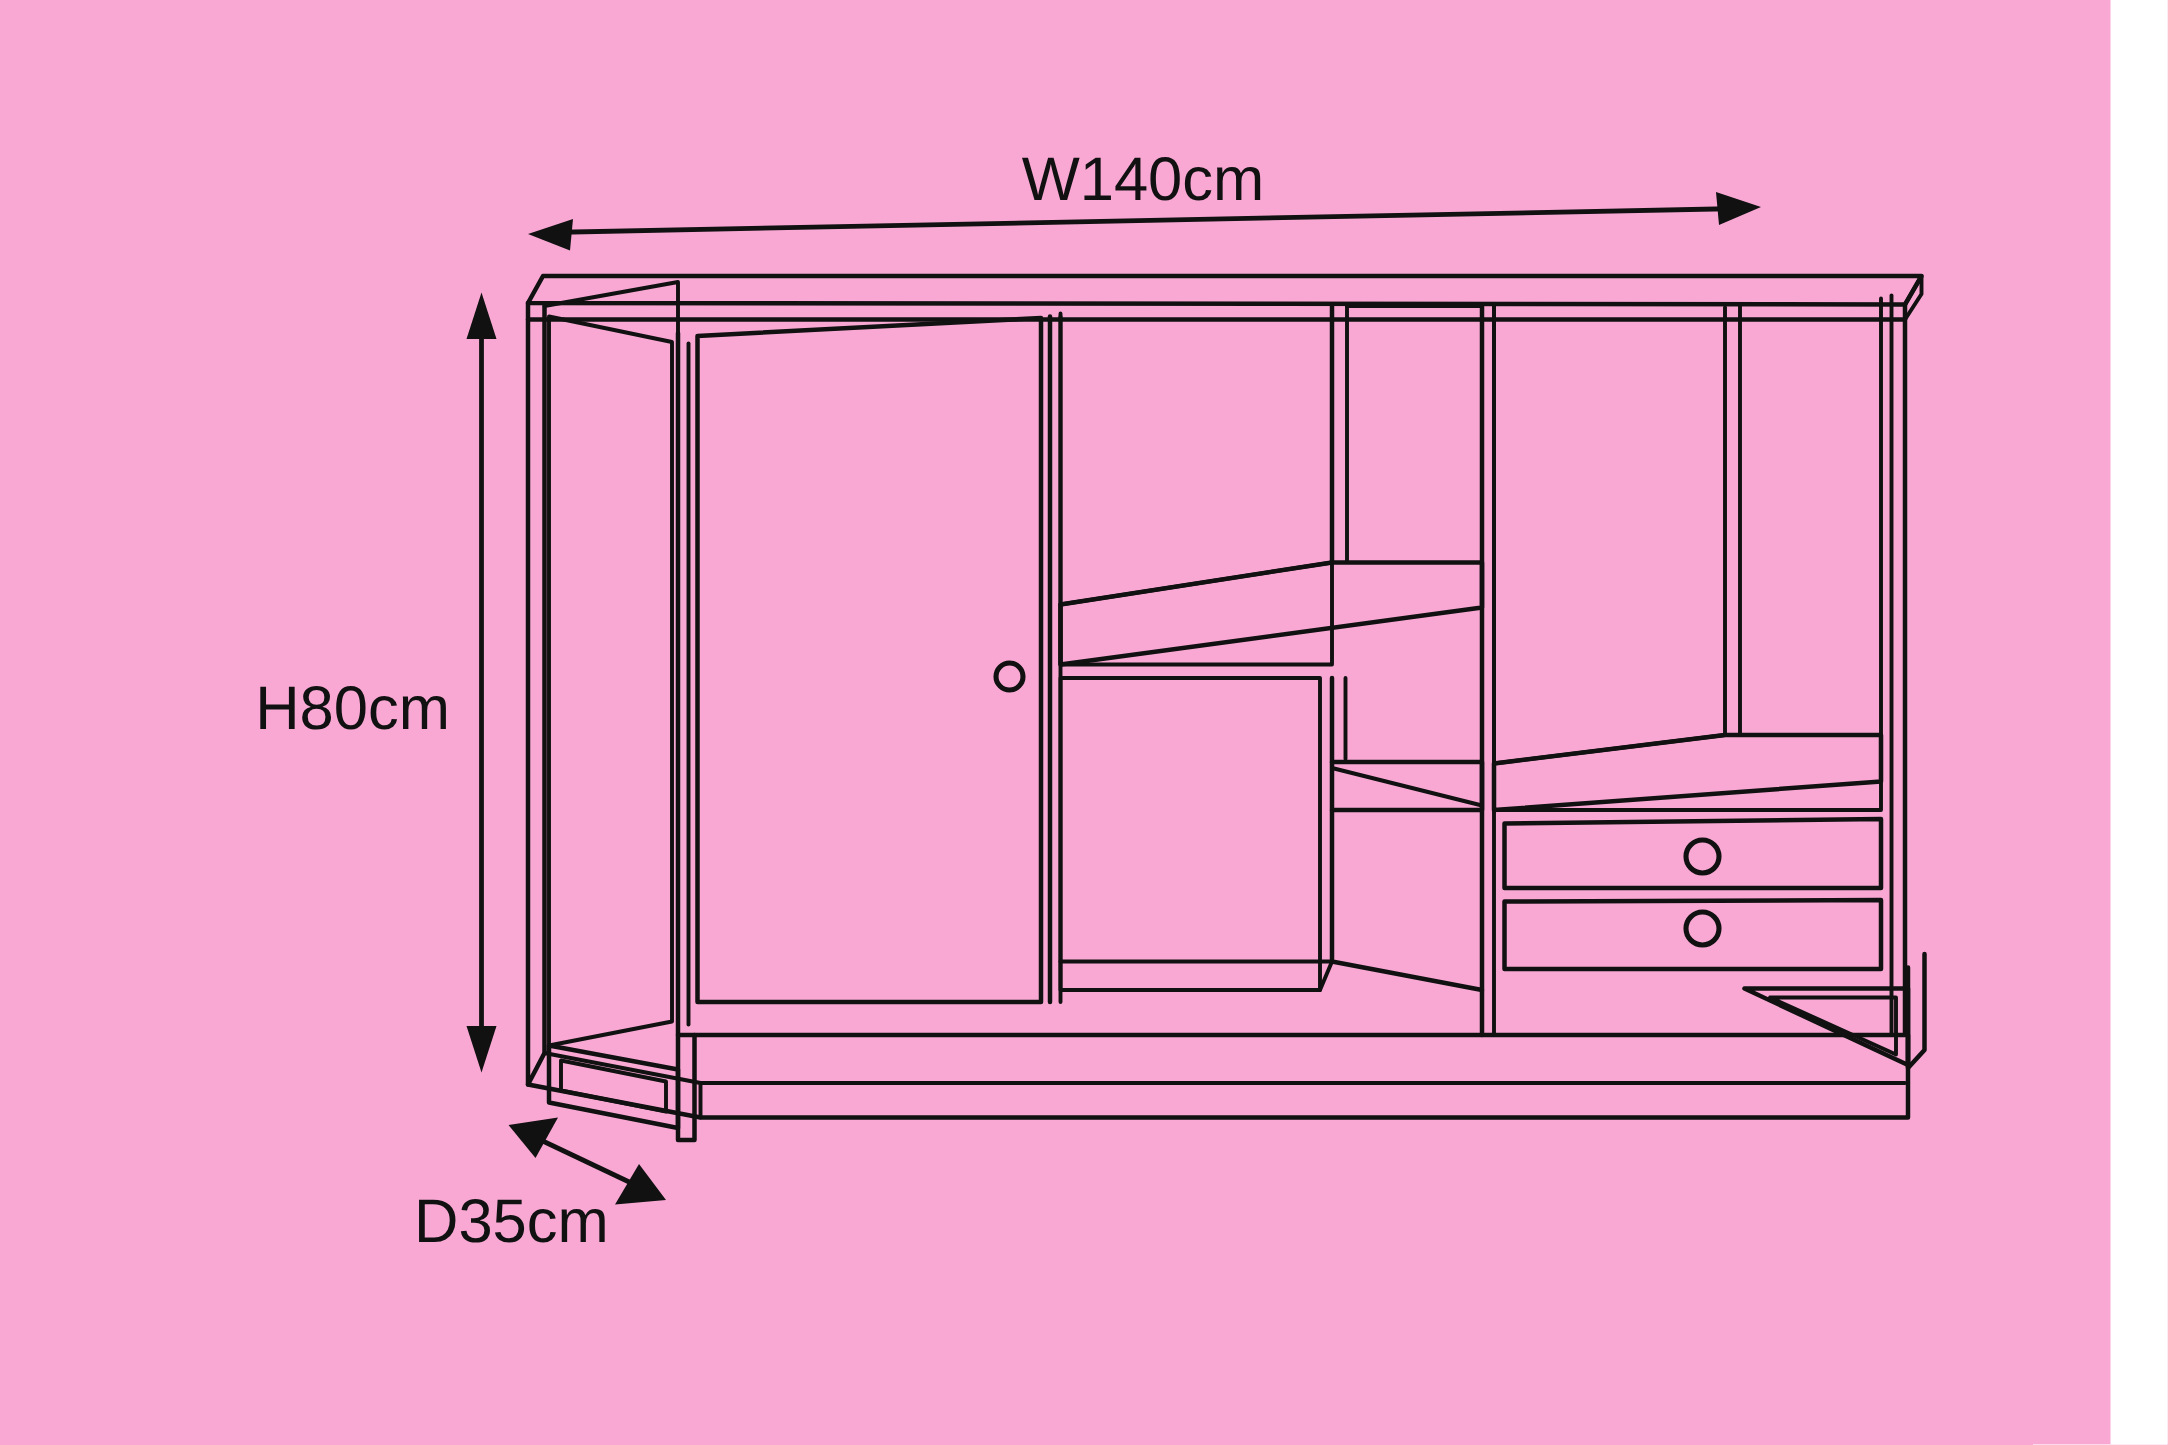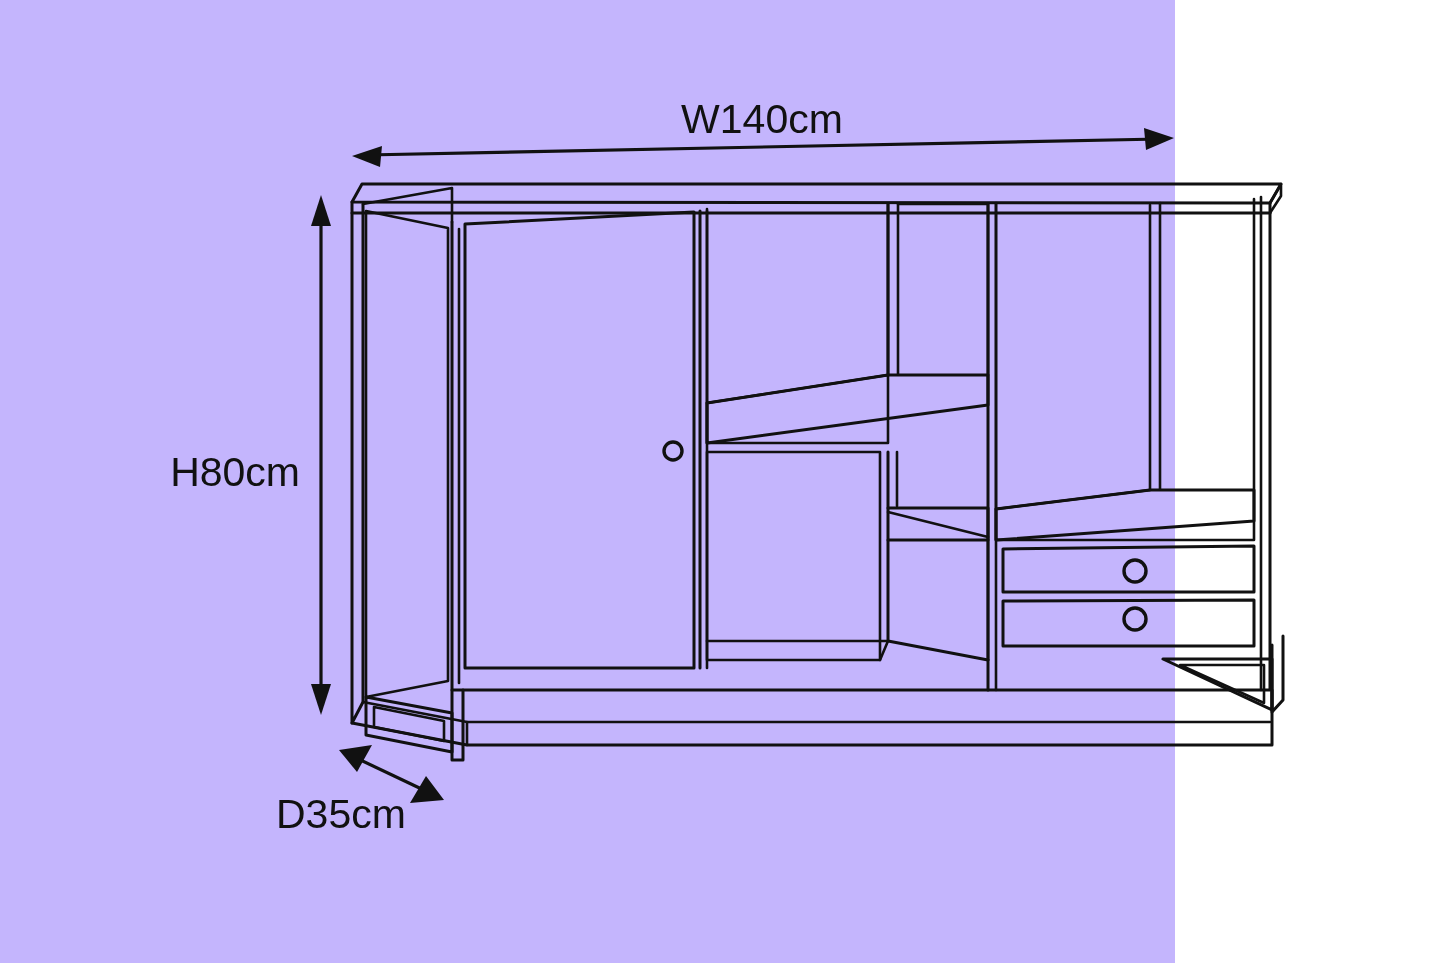--- a/index.html
+++ b/index.html
@@ -8,23 +8,23 @@
     background: #ffffff;
   }
   body {
     width: 1445px;
     height: 963px;
     overflow: hidden;
     font-family: "Liberation Sans", sans-serif;
   }
   #canvas {
     position: relative;
-    width: 1175px;
+    width: 1407px;
     height: 963px;
-    background: #c4b5fd;
+    background: #f9a8d4;
   }
   #drawing {
     position: absolute;
     top: 0;
     left: 0;
     width: 1445px;
     height: 963px;
   }
   .furn-line {
     fill: none;

